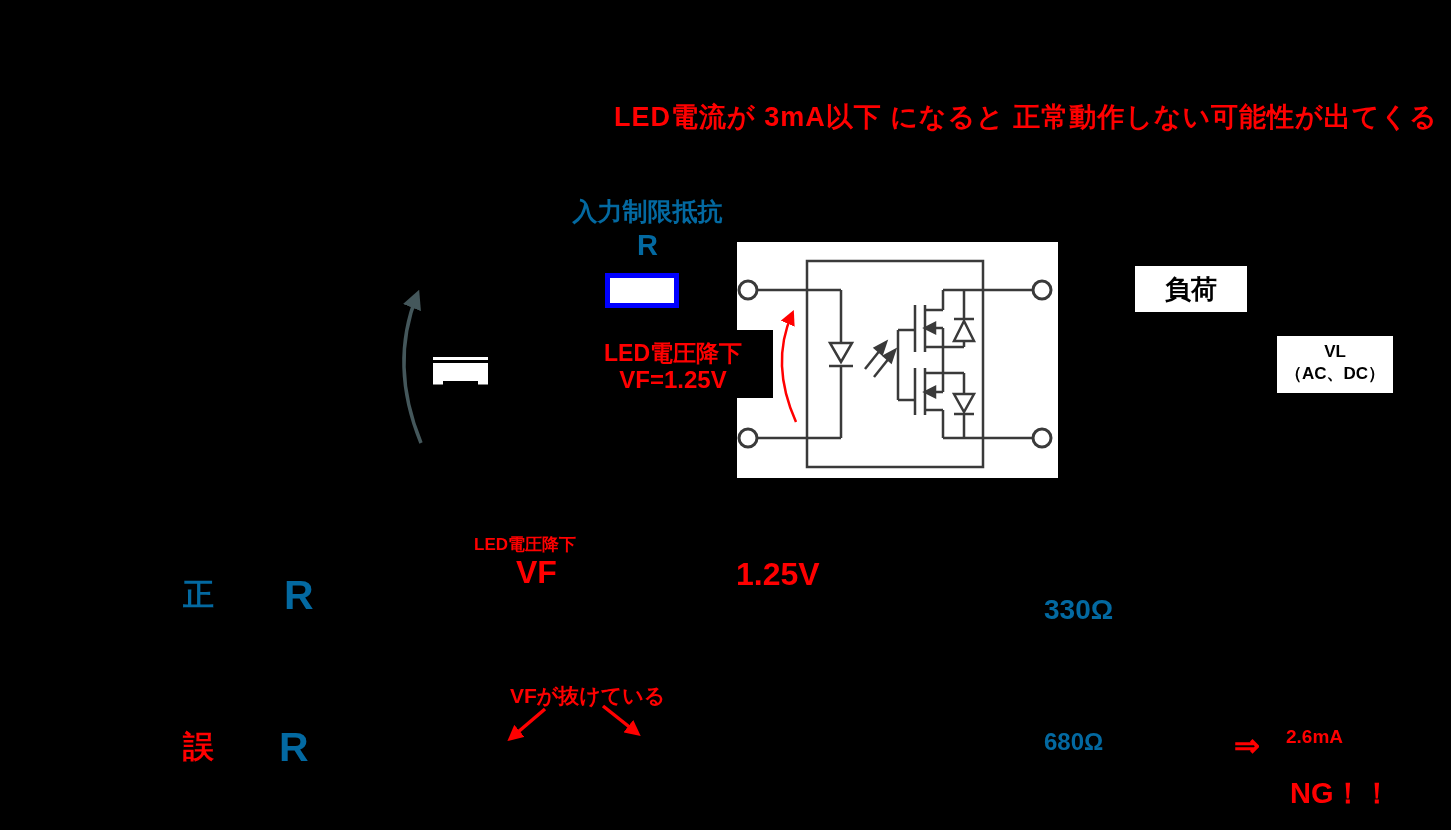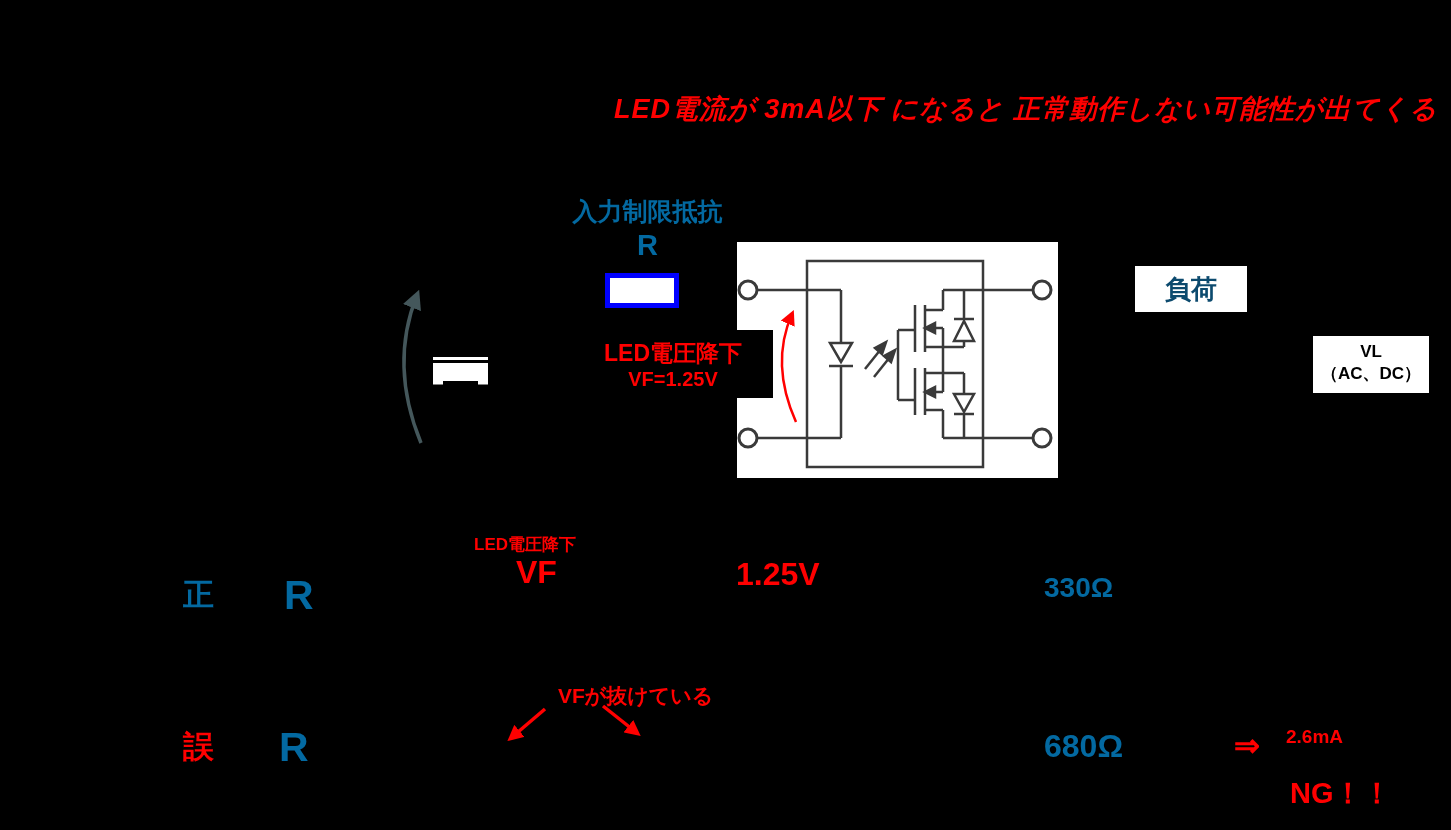--- a/index.html
+++ b/index.html
@@ -5,48 +5,48 @@
   html,body{margin:0;padding:0;background:#000;}
   #stage{
     position:relative;width:1451px;height:830px;background:#000;overflow:hidden;
     font-family:"Liberation Sans",sans-serif;font-weight:bold;
   }
   .abs{position:absolute;}
   .red{color:#FF0000;}
   .blue{color:#0369a1;}
   .nowrap{white-space:nowrap;}
 
-  .warning{left:614px;top:91px;font-size:27px;letter-spacing:1px;font-style:italic;}
+  .warning{left:614px;top:99px;font-size:27px;letter-spacing:1px;}
 
   .res-label{left:555px;top:197px;width:185px;text-align:center;font-size:25px;line-height:28px;}
   .res-symbol{left:555px;top:229px;width:185px;text-align:center;font-size:29px;}
   .res-body{left:605px;top:273px;width:64px;height:25px;background:#fff;border:5px solid #0000FF;}
 
   .relay-box{left:737px;top:242px;width:321px;height:236px;background:#fff;}
 
   .led-drop{left:573px;top:330px;width:200px;height:68px;background:#000;text-align:center;}
   .led-drop .l1{font-size:23px;line-height:25px;margin-top:11px;}
-  .led-drop .l2{font-size:20px;line-height:27px;}
+  .led-drop .l2{font-size:24px;line-height:27px;}
 
-  .load-box{left:1135px;top:266px;width:112px;height:46px;background:#fff;color:#0c4a6e;
+  .load-box{left:1135px;top:266px;width:112px;height:46px;background:#fff;color:#000000;
     font-size:26px;text-align:center;line-height:46px;}
   .vl-box{left:1277px;top:336px;width:116px;height:57px;background:#fff;color:#000;
-    font-size:17px;text-align:center;padding-top:5px;box-sizing:border-box;line-height:22px;margin-left:36px;}
+    font-size:17px;text-align:center;padding-top:5px;box-sizing:border-box;line-height:22px;}
 
   .lbl-correct{left:183px;top:574px;font-size:31px;}
   .r-correct{left:284px;top:572px;font-size:41px;}
   .vf-caption{left:474px;top:533px;font-size:17px;}
   .vf-symbol{left:516px;top:554px;font-size:32px;}
   .vf-value{left:736px;top:556px;font-size:32px;}
-  .result-correct{left:1044px;top:572px;font-size:28px;}
+  .result-correct{left:1044px;top:594px;font-size:28px;}
 
   .lbl-wrong{left:183px;top:726px;font-size:31px;}
   .r-wrong{left:279px;top:724px;font-size:41px;}
-  .annotation{left:510px;top:682px;font-size:21px;margin-left:48px;}
-  .result-wrong{left:1044px;top:728px;font-size:32px;}
+  .annotation{left:510px;top:682px;font-size:21px;}
+  .result-wrong{left:1044px;top:728px;font-size:24px;}
   .implies{left:1234px;top:727px;font-size:31px;}
   .current{left:1286px;top:726px;font-size:19px;}
   .verdict{left:1290px;top:774px;font-size:29px;text-align:center;}
 </style>
 </head>
 <body>
 
 <div id="stage">
 
   <div class="abs red nowrap warning">LED電流が 3mA以下 になると 正常動作しない可能性が出てくる</div>

